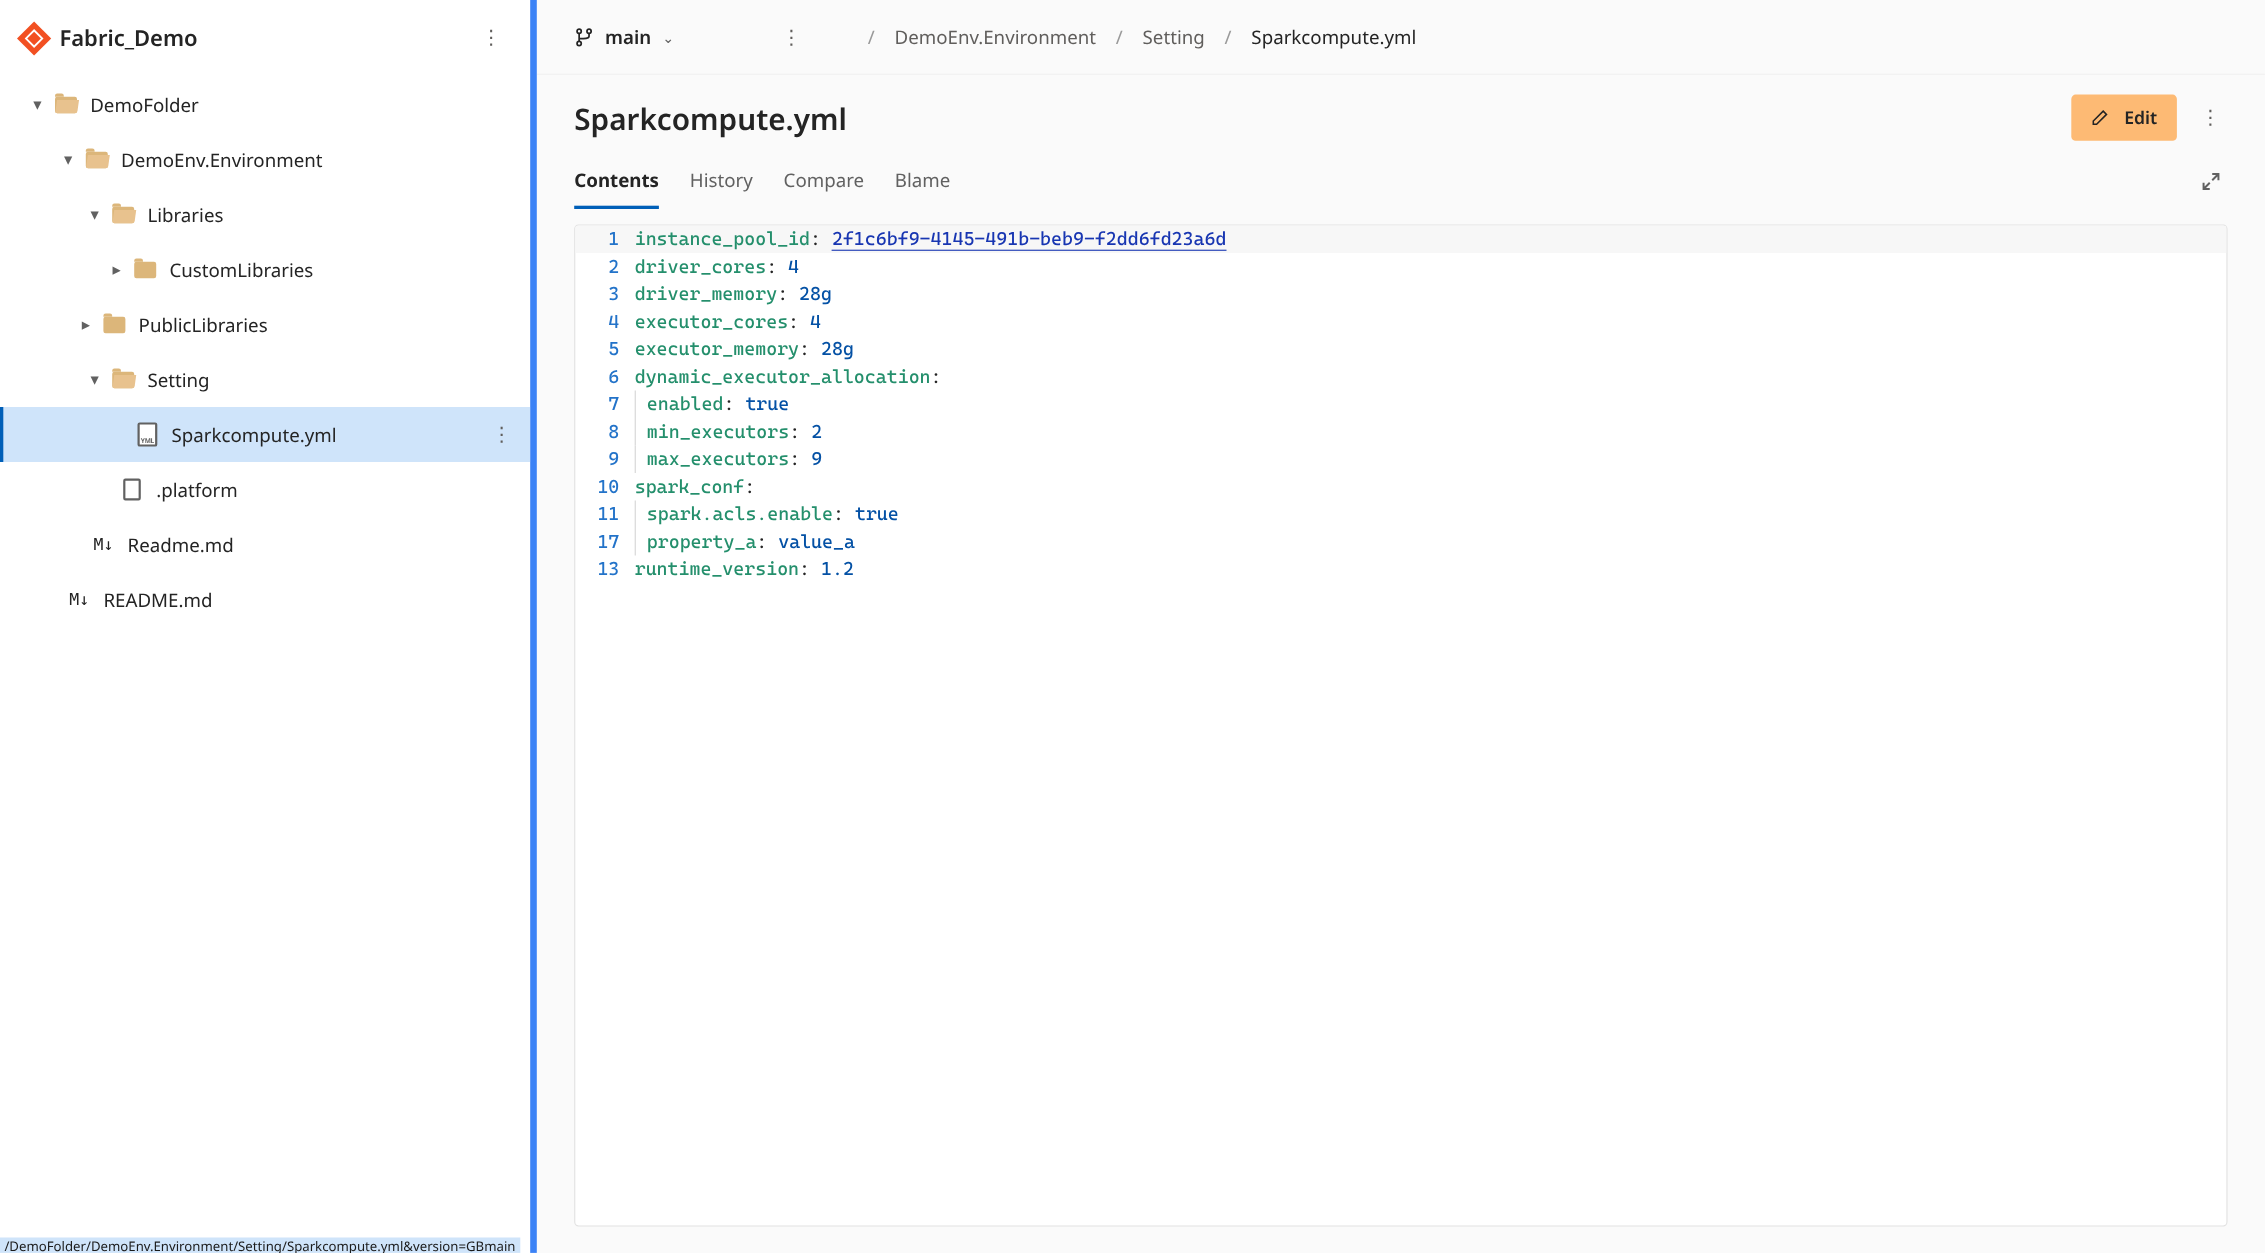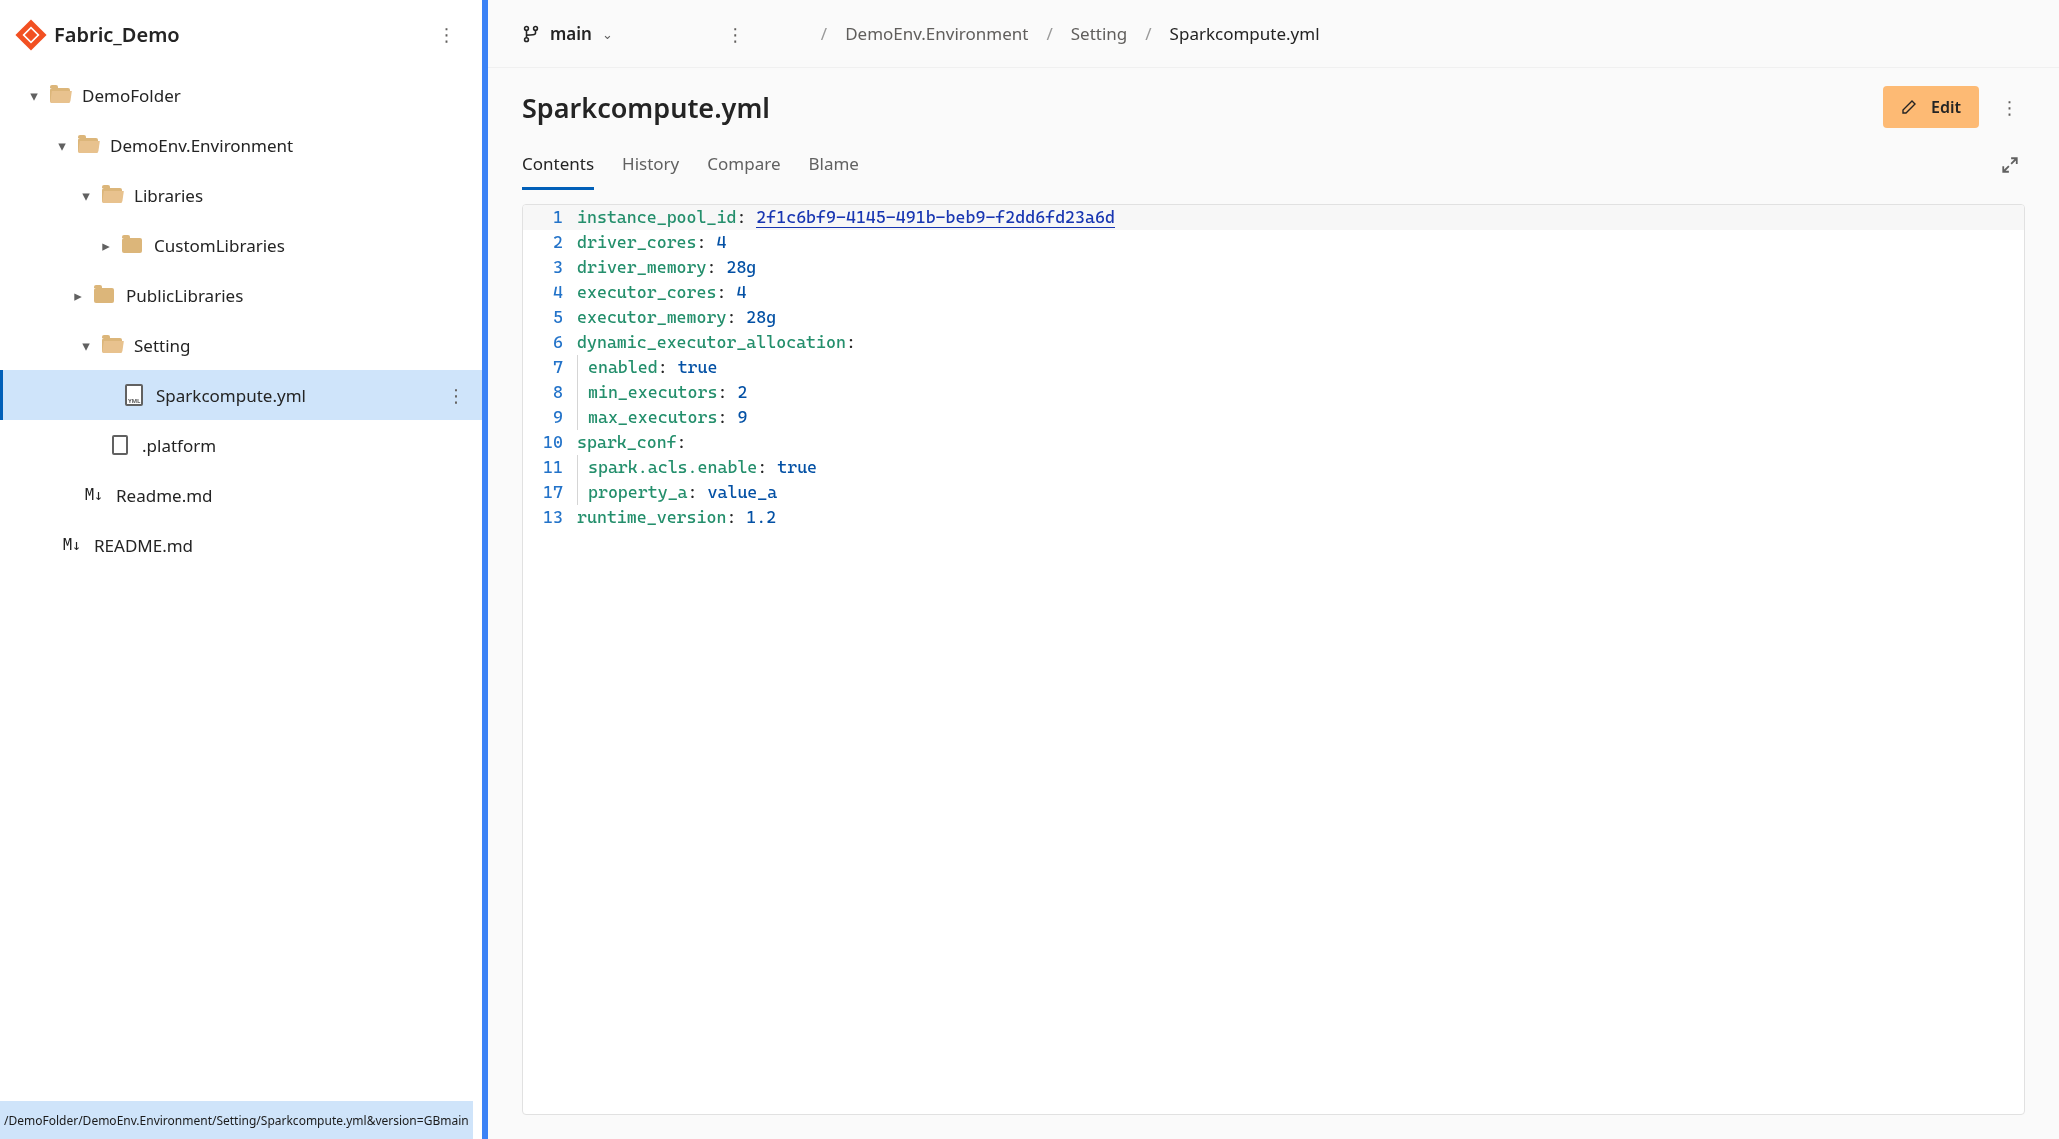--- a/index.html
+++ b/index.html
@@ -79,31 +79,30 @@
       content: "YML"; position: absolute; left: 0; right: 0; bottom: -1px;
       font-size: 6px; text-align: center; color: #616161; font-weight: 700;
       letter-spacing: -0.3px;
     }
     .file-generic {
       width: 16px; height: 20px; border: 2px solid #616161; border-radius: 2px;
       background: #fff;
     }
     .md-icon { font-family: ui-monospace, monospace; font-size: 15px; }
     .status-url {
-      height: 38px; font-size: 12px; color: #1b1b1b;
+      height: 14px; font-size: 12px; color: #1b1b1b;
       background: #cfe4fa; display: flex; align-items: center;
       padding: 0 4px; white-space: nowrap; overflow: hidden;
       position: absolute; left: 0; bottom: 0;
     }
 
     .main { flex: 1; display: flex; flex-direction: column; overflow: hidden; background: #fafafa; }
     .main-top {
       height: 68px; display: flex; align-items: center; padding: 0 34px;
       border-bottom: 1px solid #f0f0f0;
-      gap: 16px;
     }
     .branch-sel { display: flex; align-items: center; cursor: pointer; }
     .branch-icon { margin-right: 10px; display: inline-flex; }
     .branch-name { font-size: 17px; font-weight: 600; }
     .branch-chev { margin-left: 10px; font-size: 13px; color: #616161; }
     .crumbs { display: flex; align-items: center; color: #605e5c; font-size: 17px; margin-left: 36px; }
     .crumbs .sep { margin: 0 18px; color: #999; }
     .crumbs .seg { cursor: pointer; }
     .crumbs .seg.last { color: #242424; cursor: default; }
 
@@ -114,21 +113,21 @@
     .edit-btn {
       display: flex; align-items: center; height: 42px; padding: 0 18px;
       background: #fdba74; border-radius: 4px; cursor: pointer;
       font-size: 16px; font-weight: 600; margin-right: 14px;
     }
     .pencil { margin-right: 14px; display: inline-flex; }
 
     .tabs { display: flex; padding: 16px 34px 0 34px; align-items: center; }
     .tab { font-size: 17px; color: #616161; padding: 8px 0 12px; margin-right: 28px;
       cursor: pointer; border-bottom: 3px solid transparent; }
-    .tab.active { color: #242424; font-weight: 400; border-bottom-color: #005fb8; text-align: center; }
+    .tab.active { color: #242424; font-weight: 700; border-bottom-color: #005fb8; text-align: center; }
     .expand { margin-left: auto; cursor: pointer; color: #616161; padding: 6px; }
 
     .code-wrap { flex: 1; padding: 14px 34px 24px 34px; overflow: hidden; display: flex; }
     .code-box {
       flex: 1; border: 1px solid #e1e1e1; border-radius: 4px; background: #fff;
       overflow: auto; font-family: "Cascadia Code", Consolas, ui-monospace, monospace;
       font-size: 17px; line-height: 25px;
     }
     .code-row { display: flex; }
     .ln { width: 54px; text-align: right; color: #2373c9; padding-right: 14px;

